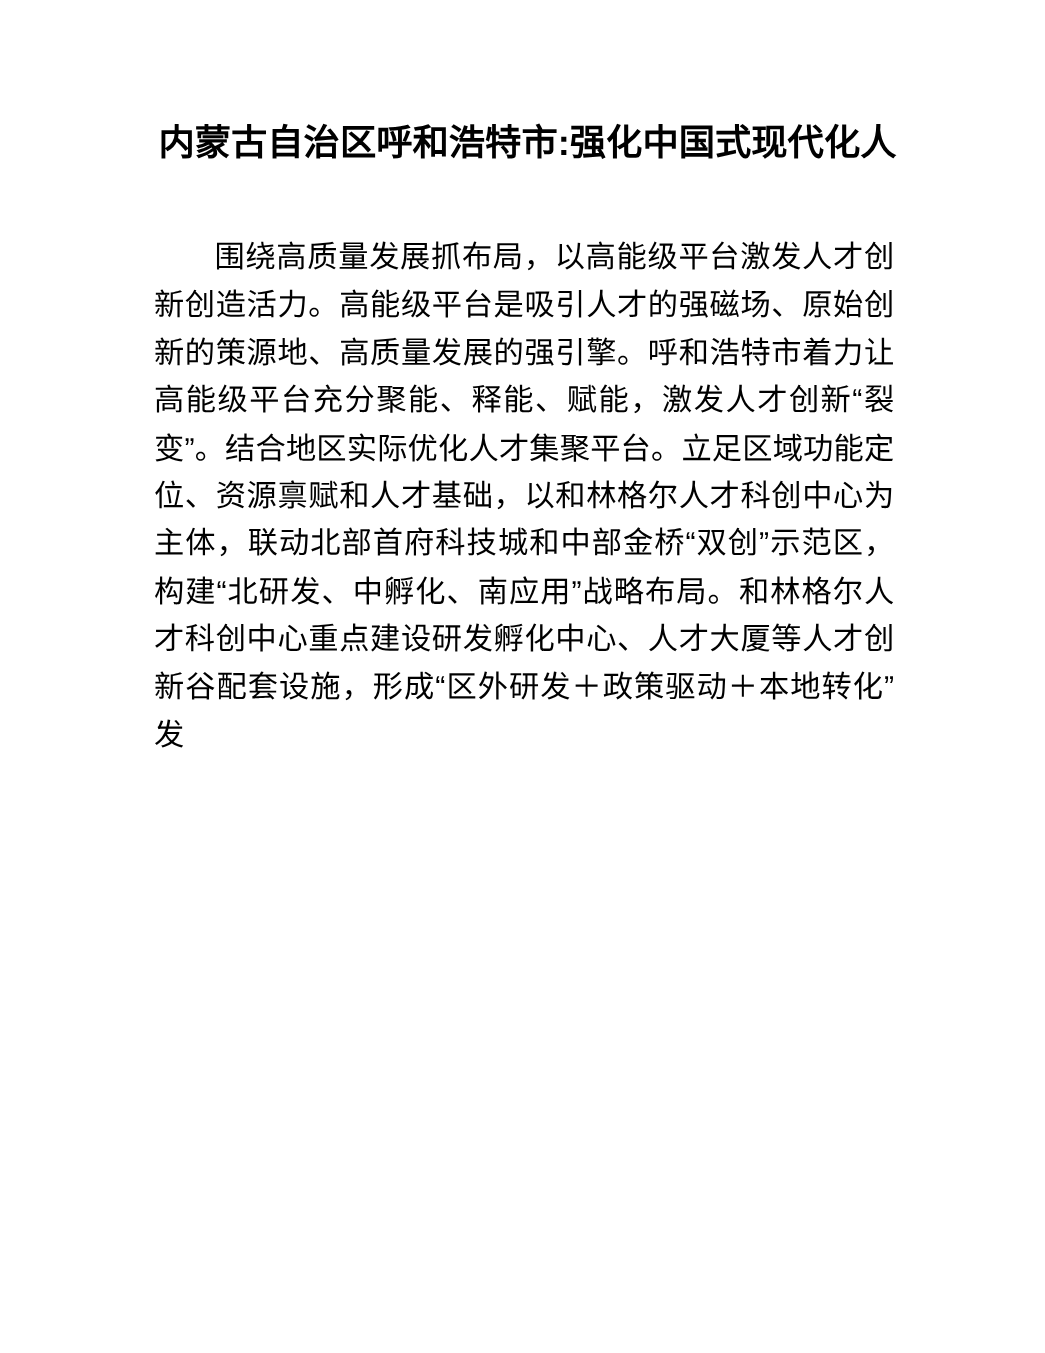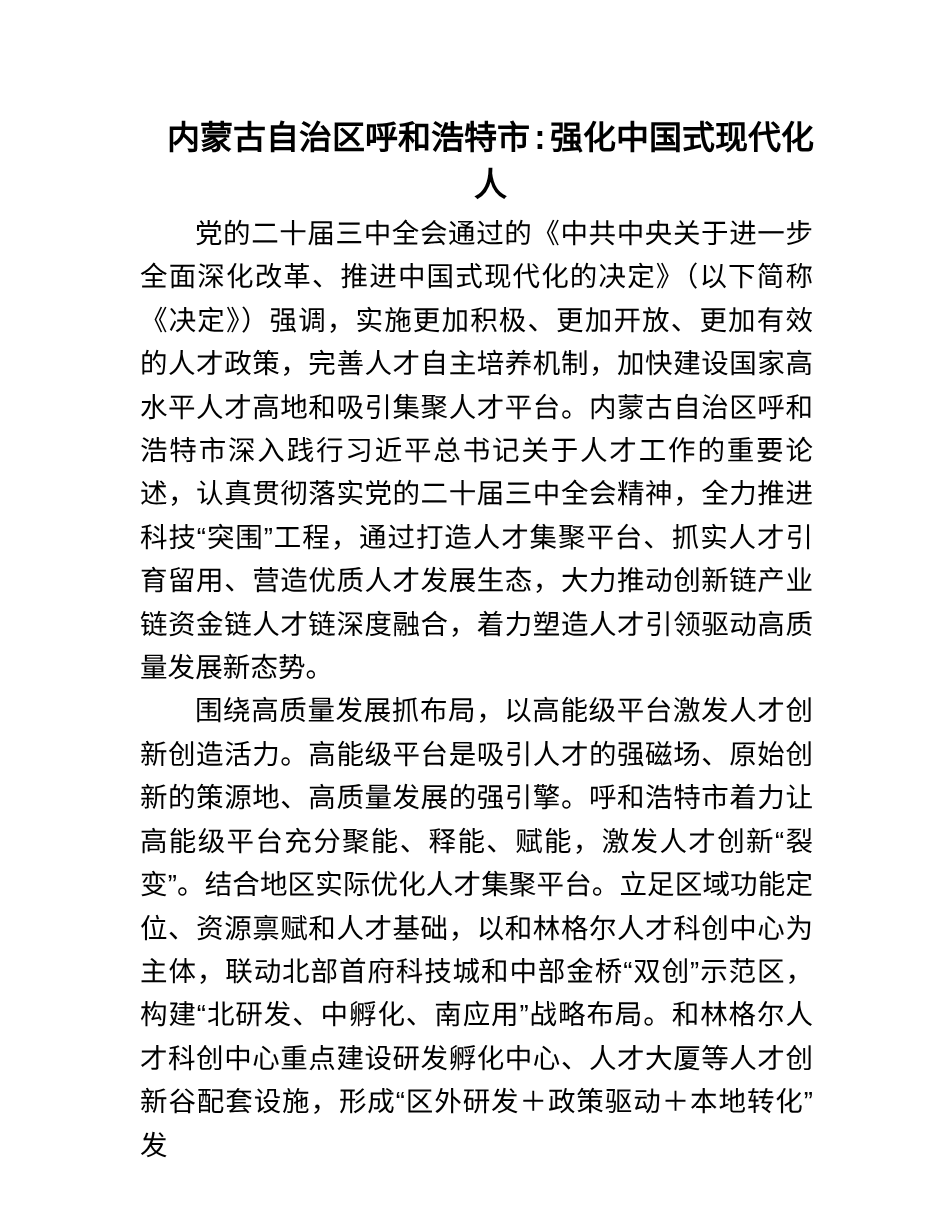--- a/index.html
+++ b/index.html
@@ -22,33 +22,33 @@
     overflow: hidden;
     box-sizing: border-box;
   }
   .content {
     position: absolute;
     left: 140px;
     top: 0;
     width: 673px;
   }
   .doc-title {
-    margin: 14px;
+    margin: 3px;
     padding: 0;
     position: absolute;
     left: 0;
     top: 103px;
     width: 673px;
     text-align: center;
     font-size: 33px;
     line-height: 47px;
     font-weight: bold;
     letter-spacing: 0px;
     color: #000000;
-    font-family: Liberation Mono, monospace;
+    font-family: Liberation Sans, sans-serif;
   }
   .body-block {
     position: absolute;
     left: 0;
     top: 212px;
     width: 673px;
   }
   p.para {
     margin: 0 0 0 0;
     padding: 0;
@@ -72,19 +72,18 @@
 
 <div class="page">
 
   <div class="content">
 
     <h1 class="doc-title">
       <span>内蒙古自治区呼和浩特市:强化中国式现代化人</span><br>
     </h1>
 
     <div class="body-block">
-      <p class="para">党的二十届三中全会通过的《中共中央关于进一步全面深化改革、推进中国式现代化的决定》（以下简称《决定》）强调，实施更加积极、更加开放、更加有效的人才政策，完善人才自主培养机制，加快建设国家高水平人才高地和吸引集聚人才平台。内蒙古自治区呼和浩特市深入践行习近平总书记关于人才工作的重要论述，认真贯彻落实党的二十届三中全会精神，全力推进科技“突围”工程，通过打造人才集聚平台、抓实人才引育留用、营造优质人才发展生态，大力推动创新链产业链资金链人才链深度融合，着力塑造人才引领驱动高质量发展新态势。</p>
       <p class="para">围绕高质量发展抓布局，以高能级平台激发人才创新创造活力。高能级平台是吸引人才的强磁场、原始创新的策源地、高质量发展的强引擎。呼和浩特市着力让高能级平台充分聚能、释能、赋能，激发人才创新“裂变”。结合地区实际优化人才集聚平台。立足区域功能定位、资源禀赋和人才基础，以和林格尔人才科创中心为主体，联动北部首府科技城和中部金桥“双创”示范区，构建“北研发、中孵化、南应用”战略布局。和林格尔人才科创中心重点建设研发孵化中心、人才大厦等人才创新谷配套设施，形成“区外研发＋政策驱动＋本地转化”发</p>
     </div>
 
   </div>
 
 </div>
 
 </body></html>

